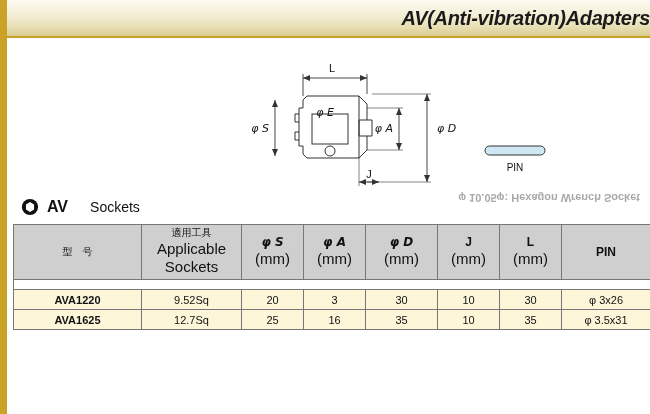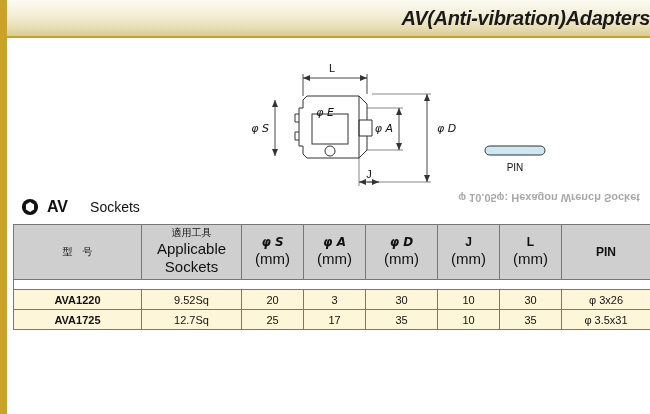--- a/index.html
+++ b/index.html
@@ -285,24 +285,24 @@
           <td class="model">AVA1220</td>
           <td>9.52Sq</td>
           <td>20</td>
           <td>3</td>
           <td>30</td>
           <td>10</td>
           <td>30</td>
           <td>φ 3x26</td>
         </tr>
         <tr>
-          <td class="model">AVA1725</td>
+          <td class="model">AVA1625</td>
           <td>12.7Sq</td>
           <td>25</td>
-          <td>17</td>
+          <td>16</td>
           <td>35</td>
           <td>10</td>
           <td>35</td>
           <td>φ 3.5x31</td>
         </tr>
       </tbody>
     </table>
   </div>
 
   <div class="bottom-gap"></div>

